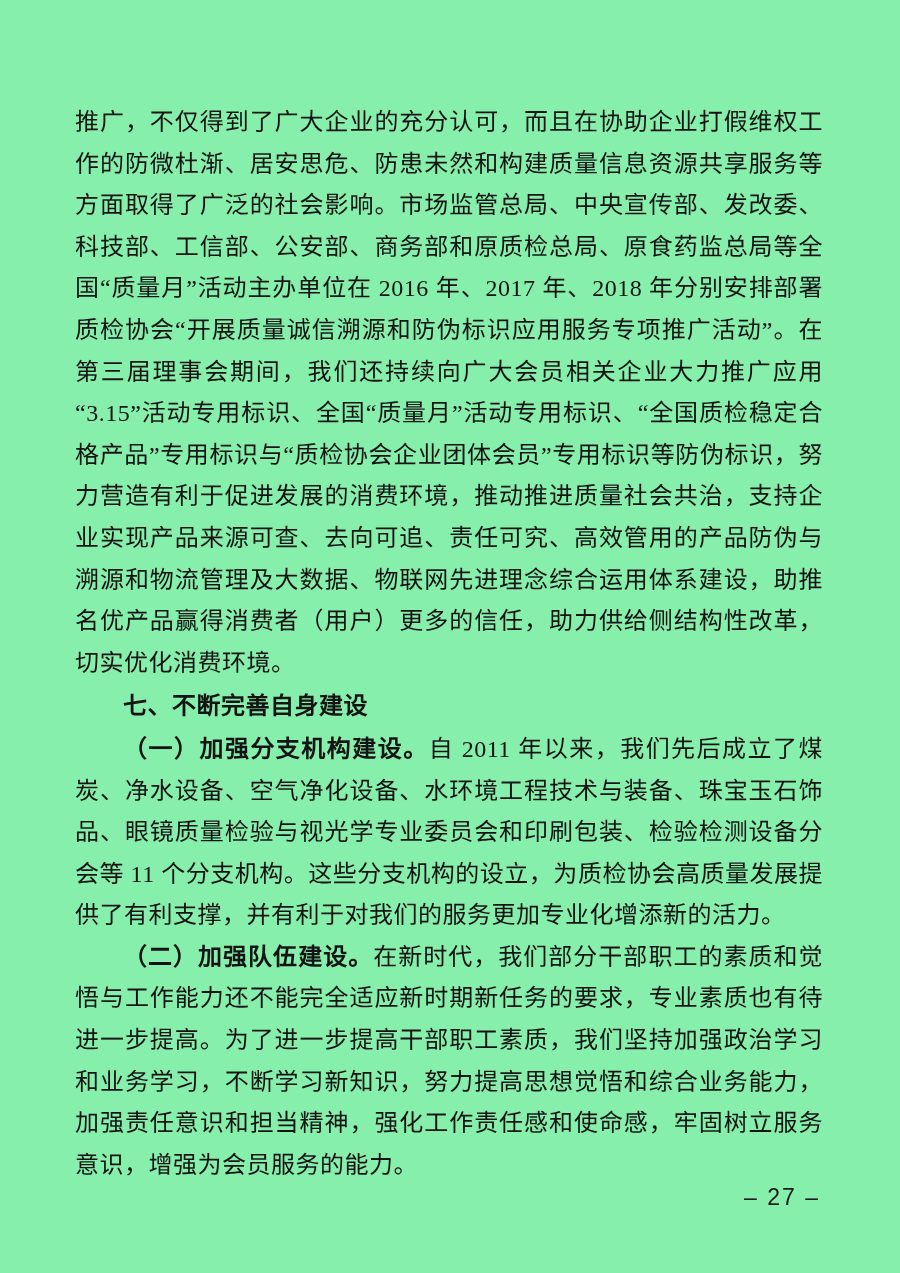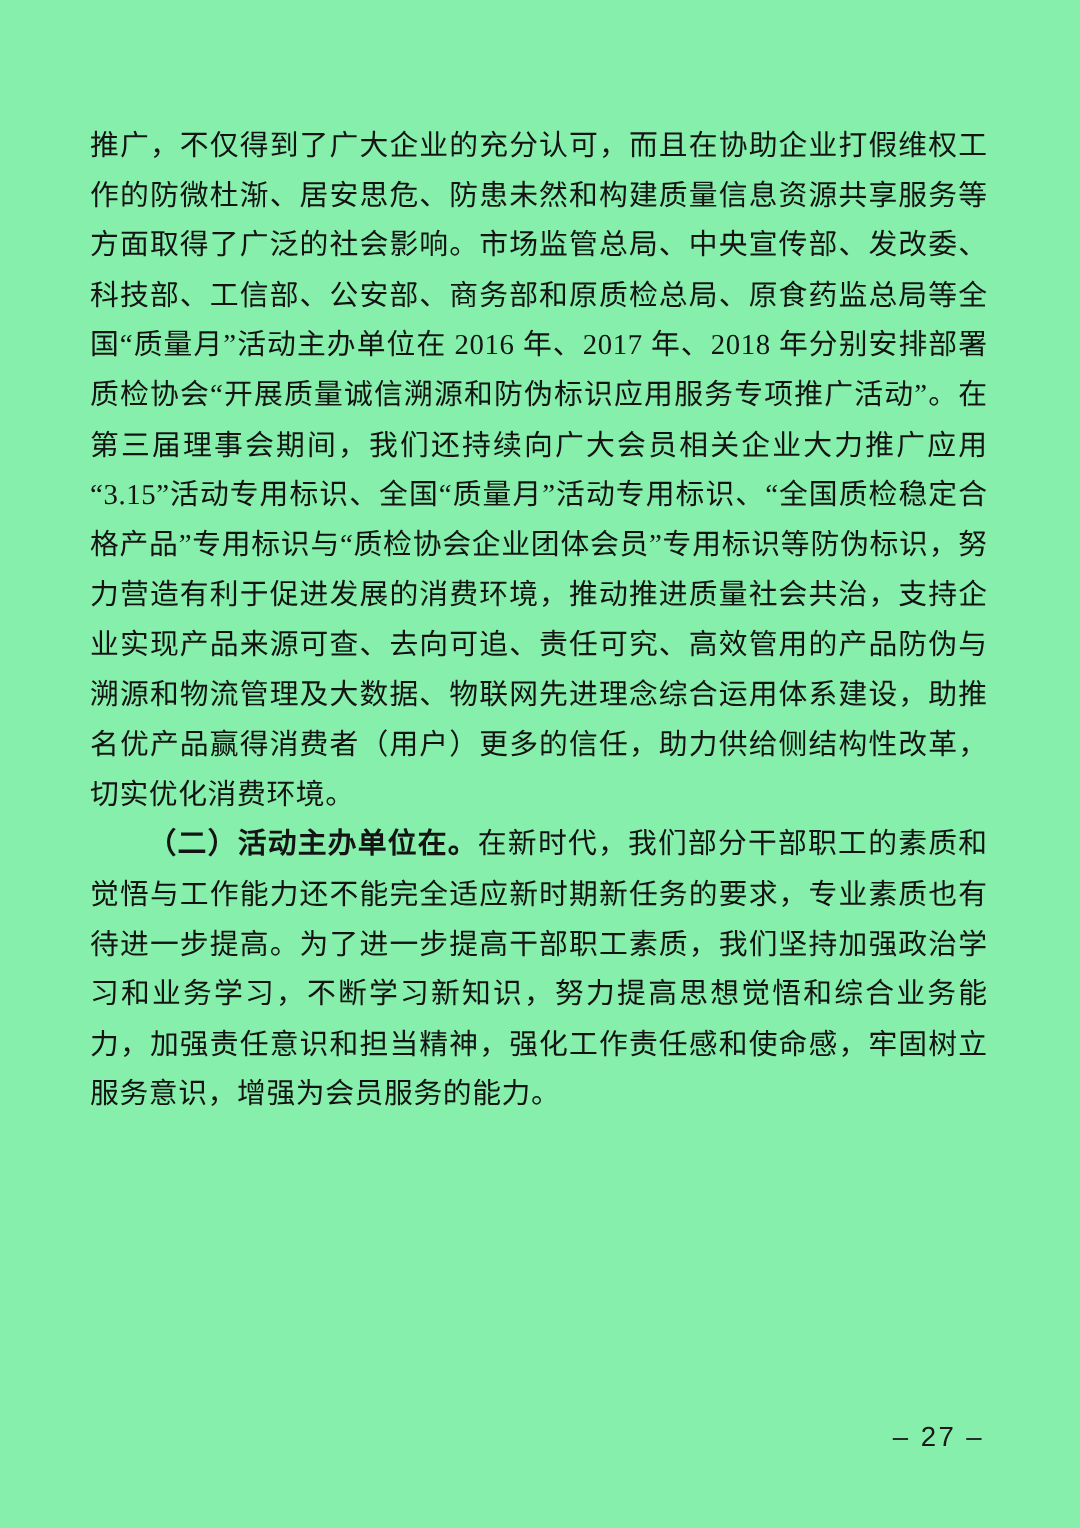--- a/index.html
+++ b/index.html
@@ -57,20 +57,22 @@
   }
 </style>
 </head>
 <body>
 
 <div class="page">
   <div class="content">
 
     <p class="body-text">推广，不仅得到了广大企业的充分认可，而且在协助企业打假维权工作的防微杜渐、居安思危、防患未然和构建质量信息资源共享服务等方面取得了广泛的社会影响。市场监管总局、中央宣传部、发改委、科技部、工信部、公安部、商务部和原质检总局、原食药监总局等全国“质量月”活动主办单位在 2016 年、2017 年、2018 年分别安排部署质检协会“开展质量诚信溯源和防伪标识应用服务专项推广活动”。在第三届理事会期间，我们还持续向广大会员相关企业大力推广应用“3.15”活动专用标识、全国“质量月”活动专用标识、“全国质检稳定合格产品”专用标识与“质检协会企业团体会员”专用标识等防伪标识，努力营造有利于促进发展的消费环境，推动推进质量社会共治，支持企业实现产品来源可查、去向可追、责任可究、高效管用的产品防伪与溯源和物流管理及大数据、物联网先进理念综合运用体系建设，助推名优产品赢得消费者（用户）更多的信任，助力供给侧结构性改革，切实优化消费环境。</p>
 
+    <h2 class="section-heading">七、不断完善自身建设</h2>
 
+    <p class="body-text indented"><span class="lead">（一）加强分支机构建设。</span><span>自 2011 年以来，我们先后成立了煤炭、净水设备、空气净化设备、水环境工程技术与装备、珠宝玉石饰品、眼镜质量检验与视光学专业委员会和印刷包装、检验检测设备分会等 11 个分支机构。这些分支机构的设立，为质检协会高质量发展提供了有利支撑，并有利于对我们的服务更加专业化增添新的活力。</span></p>
 
-    <p class="body-text indented"><span class="lead">（二）活动主办单位在。</span><span>在新时代，我们部分干部职工的素质和觉悟与工作能力还不能完全适应新时期新任务的要求，专业素质也有待进一步提高。为了进一步提高干部职工素质，我们坚持加强政治学习和业务学习，不断学习新知识，努力提高思想觉悟和综合业务能力，加强责任意识和担当精神，强化工作责任感和使命感，牢固树立服务意识，增强为会员服务的能力。</span></p>
+    <p class="body-text indented"><span class="lead">（二）加强队伍建设。</span><span>在新时代，我们部分干部职工的素质和觉悟与工作能力还不能完全适应新时期新任务的要求，专业素质也有待进一步提高。为了进一步提高干部职工素质，我们坚持加强政治学习和业务学习，不断学习新知识，努力提高思想觉悟和综合业务能力，加强责任意识和担当精神，强化工作责任感和使命感，牢固树立服务意识，增强为会员服务的能力。</span></p>
 
   </div>
 
   <div class="page-number">– 27 –</div>
 </div>
 
 </body></html>

